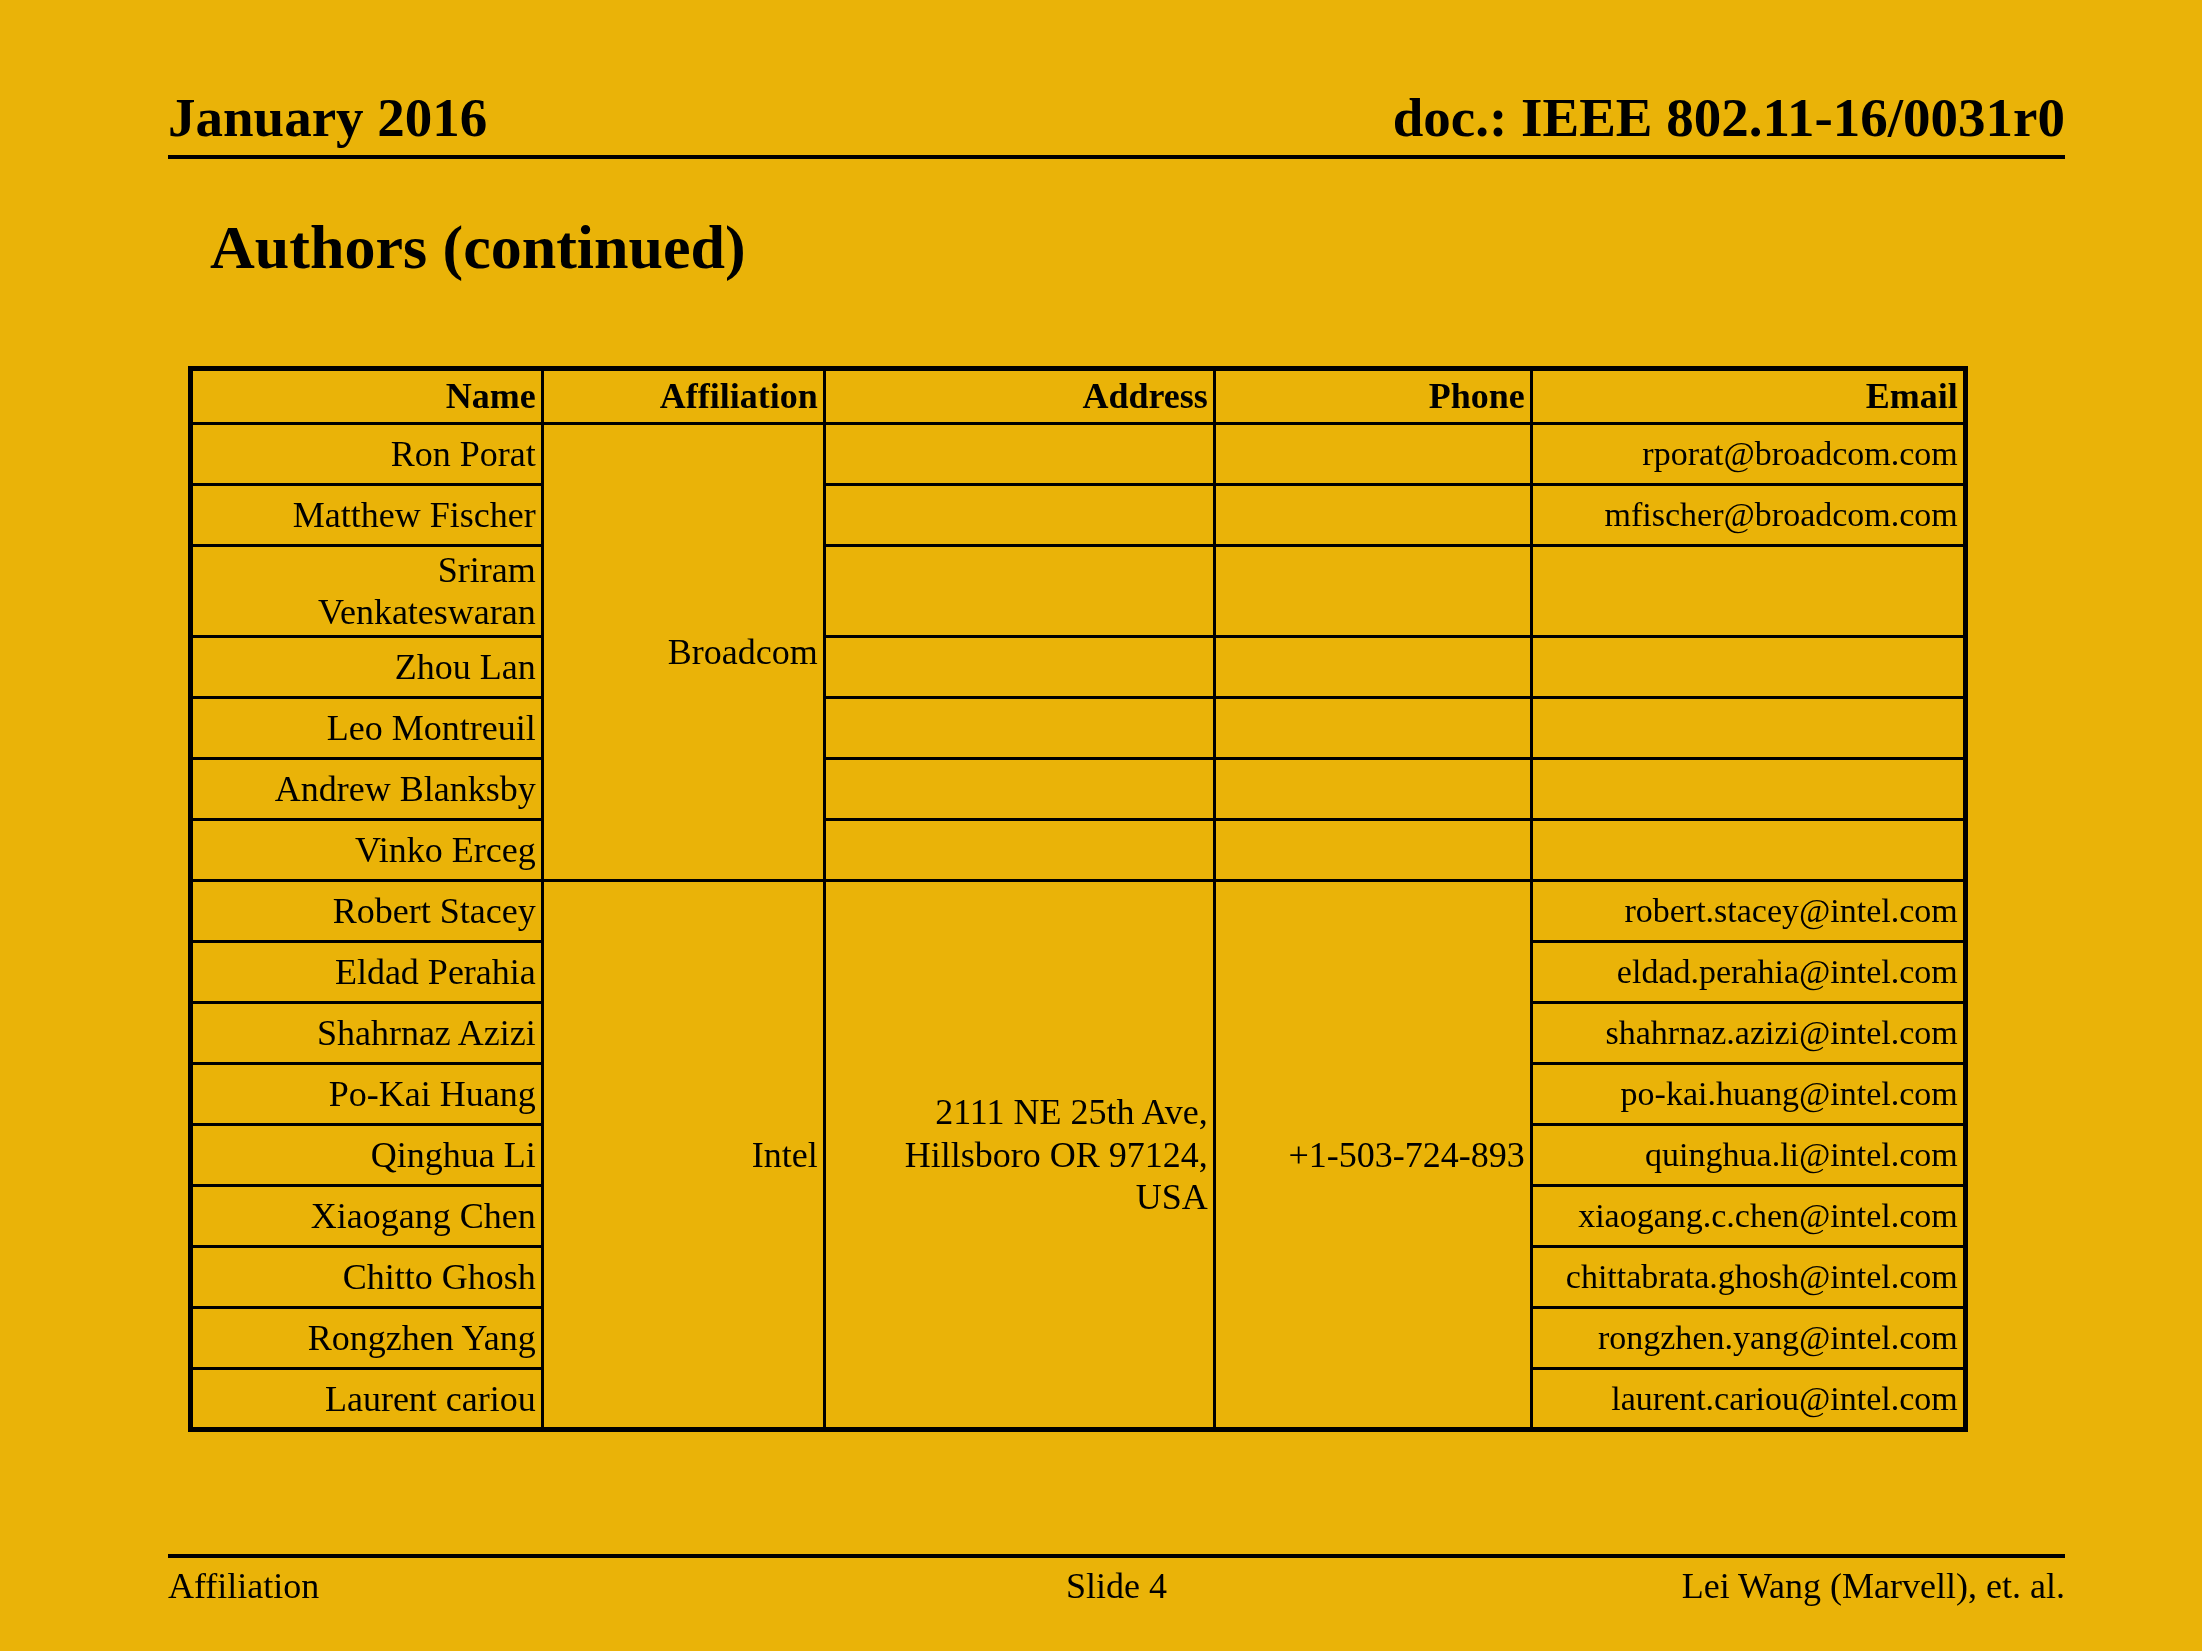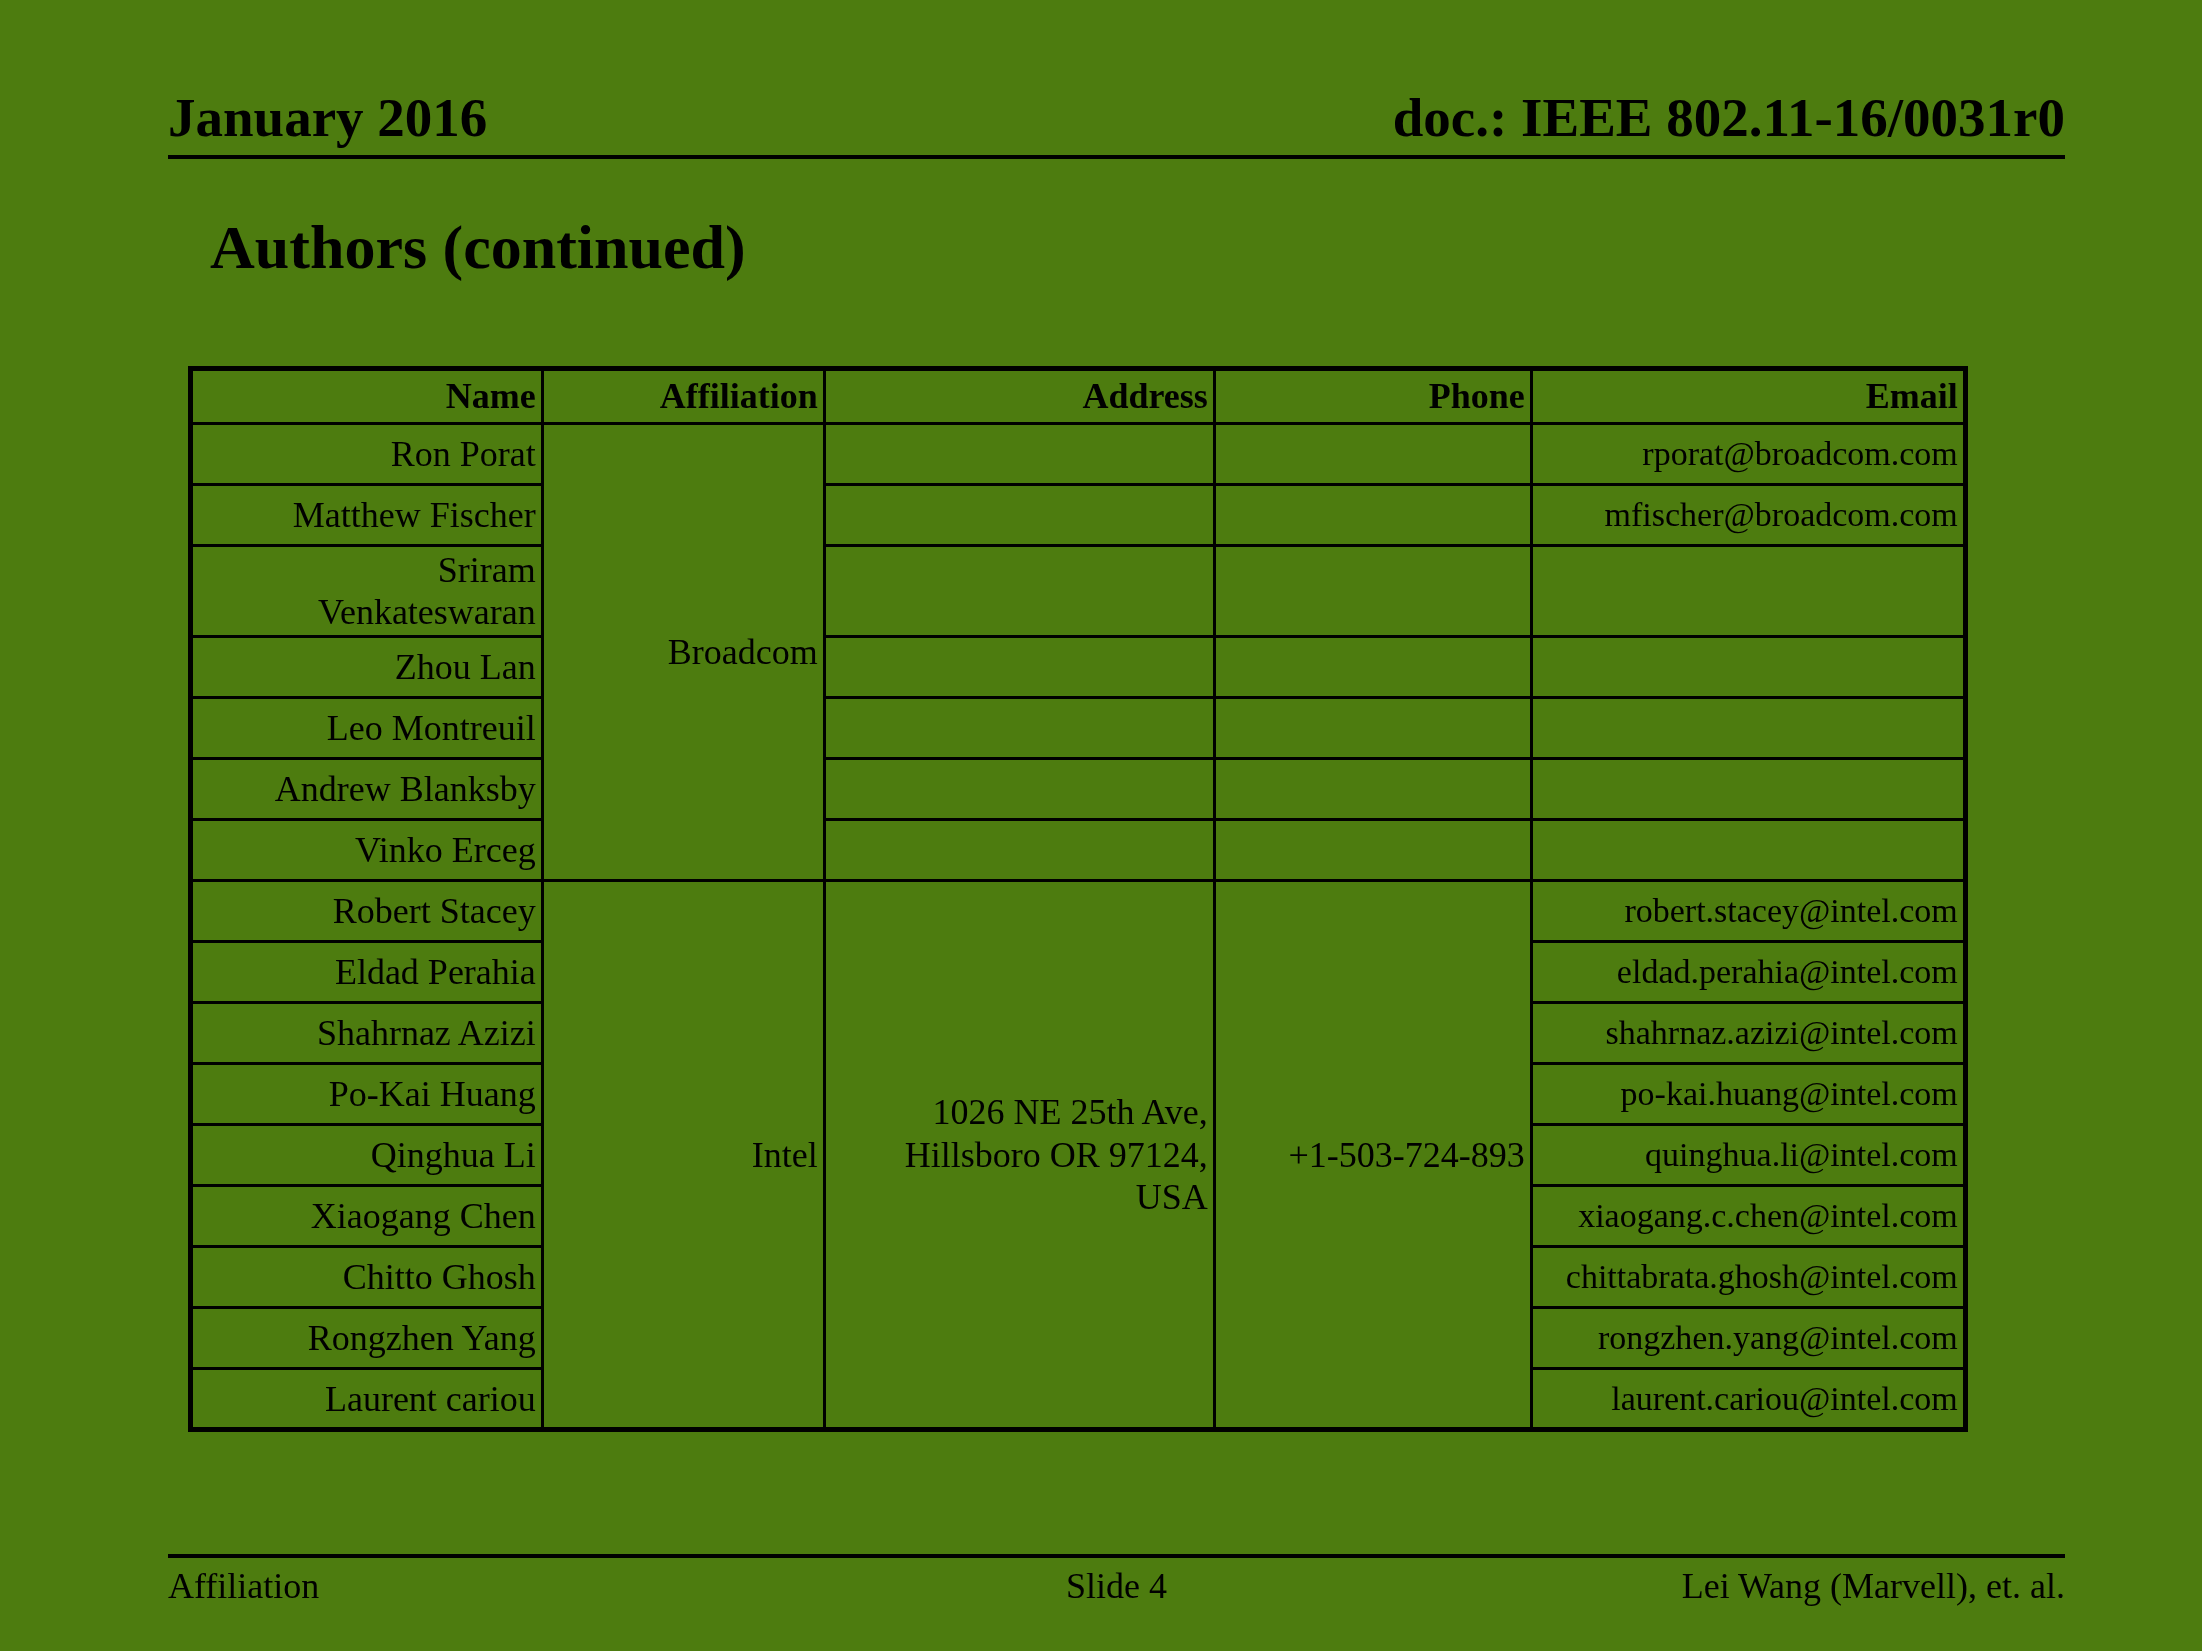--- a/index.html
+++ b/index.html
@@ -6,21 +6,21 @@
     margin: 0;
     padding: 0;
     background: #ffffff;
     color: #000000;
     font-family: "Liberation Serif", "DejaVu Serif", serif;
   }
   .slide {
     position: relative;
     width: 2203px;
     height: 1652px;
-    background: #4d7c0f;
+    background: #eab308;
     overflow: hidden;
   }
 
   
   .page-header {
     position: absolute;
     left: 168px;
     top: 86px;
     width: 1897px;
     display: flex;
@@ -180,21 +180,21 @@
         </tr>
         <tr>
           <td class="cell-multiline">Vinko Erceg</td>
           <td></td>
           <td></td>
           <td class="email-cell"></td>
         </tr>
         <tr>
           <td class="cell-multiline">Robert Stacey</td>
           <td rowspan="9">Intel</td>
-          <td rowspan="9" class="cell-multiline">1026 NE 25th Ave,
+          <td rowspan="9" class="cell-multiline">2111 NE 25th Ave,
 Hillsboro OR 97124,
 USA</td>
           <td rowspan="9">+1-503-724-893</td>
           <td class="email-cell">robert.stacey@intel.com</td>
         </tr>
         <tr>
           <td class="cell-multiline">Eldad Perahia</td>
           <td class="email-cell">eldad.perahia@intel.com</td>
         </tr>
         <tr>

